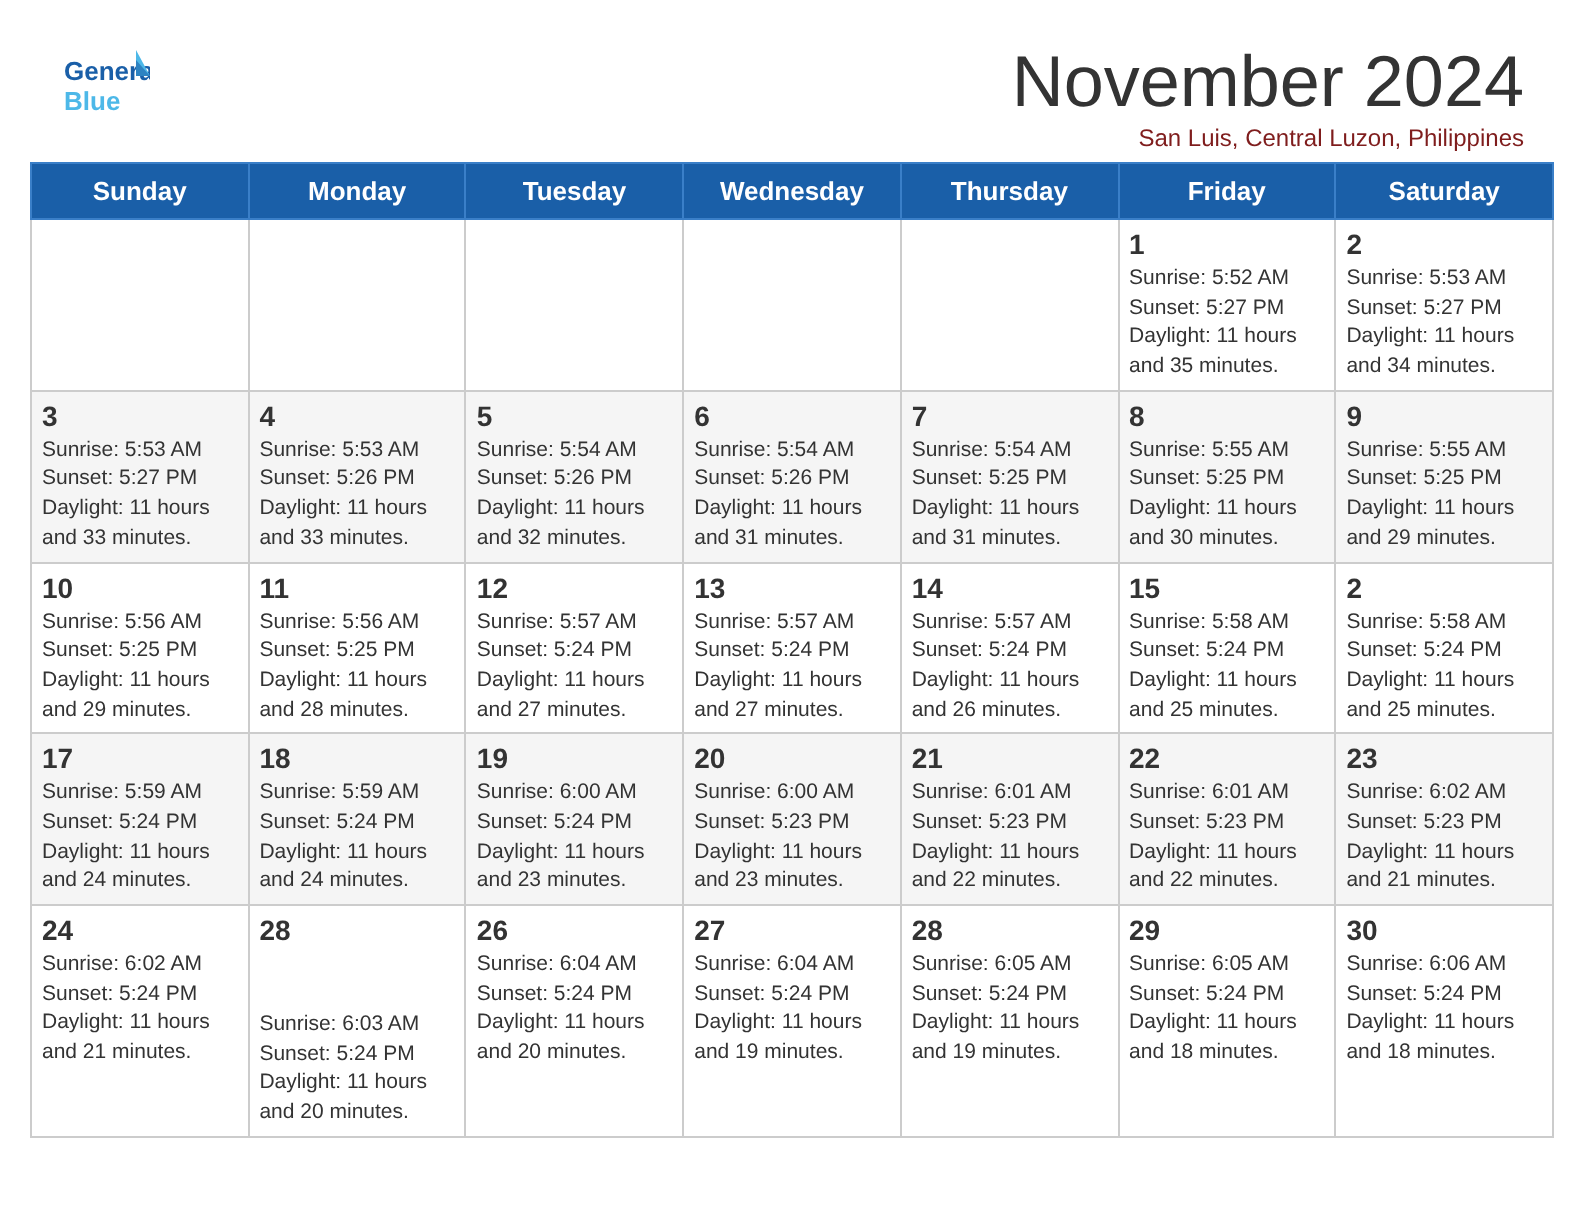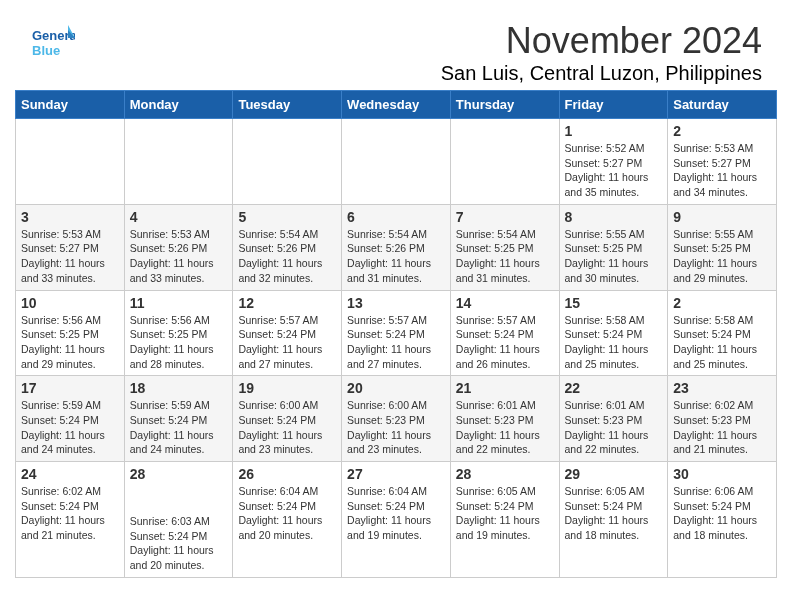--- a/index.html
+++ b/index.html
@@ -2,24 +2,24 @@
 <html><head>
   <meta charset="utf-8">
   <style>
     * { box-sizing: border-box; margin: 0; padding: 0; }
     body { font-family: Arial, sans-serif; background: #fff; width: 792px; min-height: 612px; }
     
     .header { padding: 20px 30px 5px 30px; display: flex; justify-content: space-between; align-items: flex-start; }
     
     .title-section { text-align: right; }
     .month-title { font-size: 36px; font-weight: normal; color: #333; }
-    .location { font-size: 20px; color: #000000; }
+    .location { font-size: 12px; color: #7f1d1d; }
     
     .calendar { margin: 0 15px 15px 15px; border-collapse: collapse; width: calc(100% - 30px); }
-    .calendar th { background: #1a5fa8; color: #fff; padding: 6px 5px; font-size: 13px; text-align: left; border: 1px solid #3a7fc8; }
+    .calendar th { background: #1a5fa8; color: #fff; padding: 6px 5px; font-size: 13px; text-align: center; border: 1px solid #3a7fc8; }
     .calendar td { border: 1px solid #ccc; vertical-align: top; padding: 4px 5px; width: 14.28%; background: #fff; }
     .calendar tr:nth-child(even) td { background: #f5f5f5; }
     
     .day-num { font-size: 14px; font-weight: bold; color: #333; }
     .day-info { font-size: 10.5px; color: #333; line-height: 1.4; margin-top: 2px; }
     .empty-cell { background: #f9f9f9; }
     
     .logo-wrapper { display: flex; align-items: center; gap: 5px; }
   </style>
 </head>

